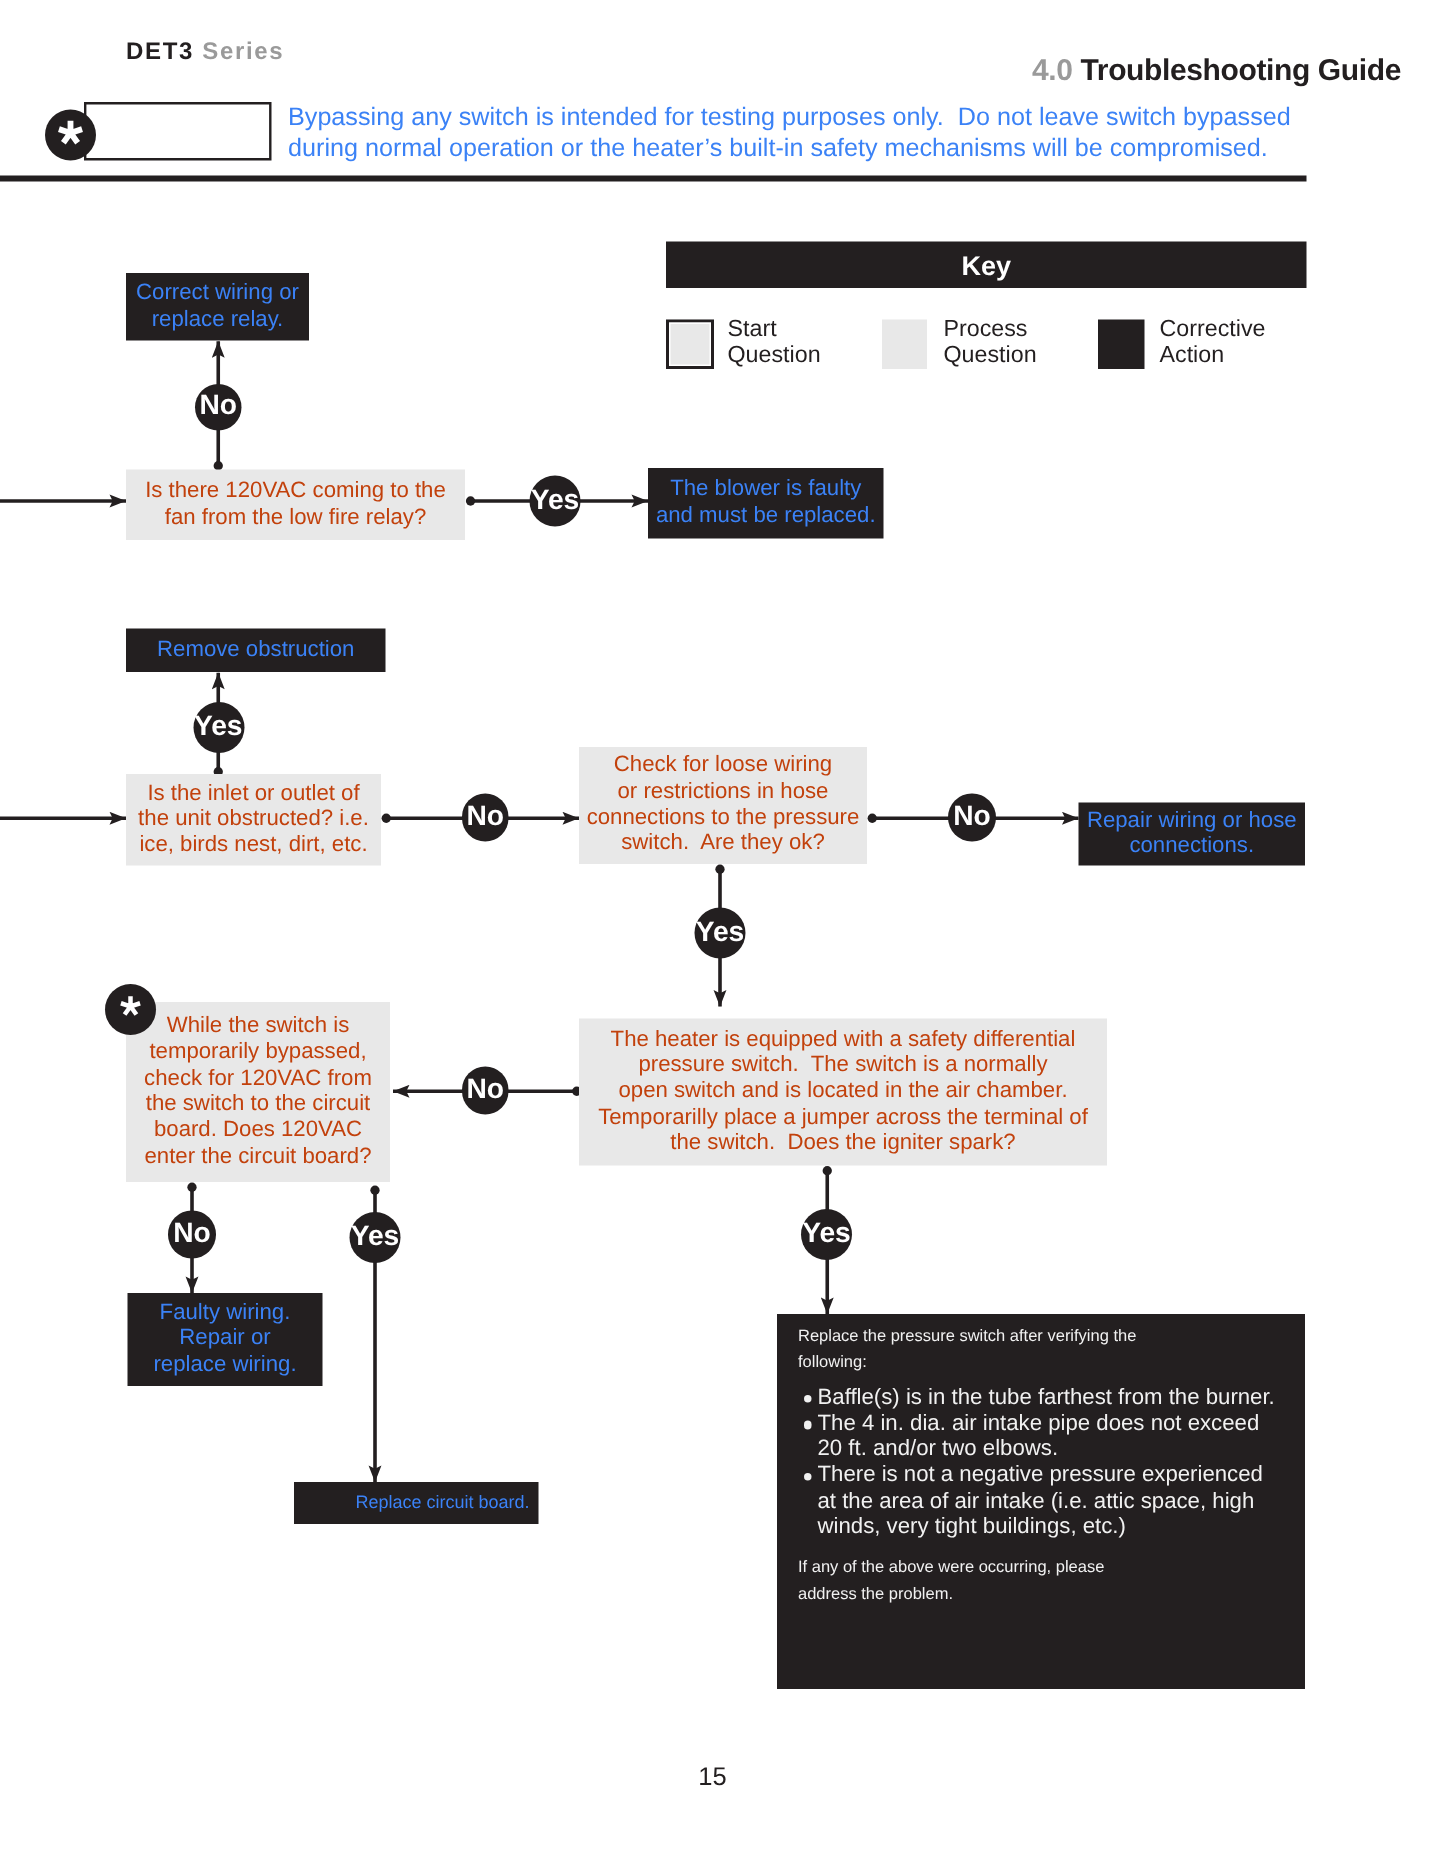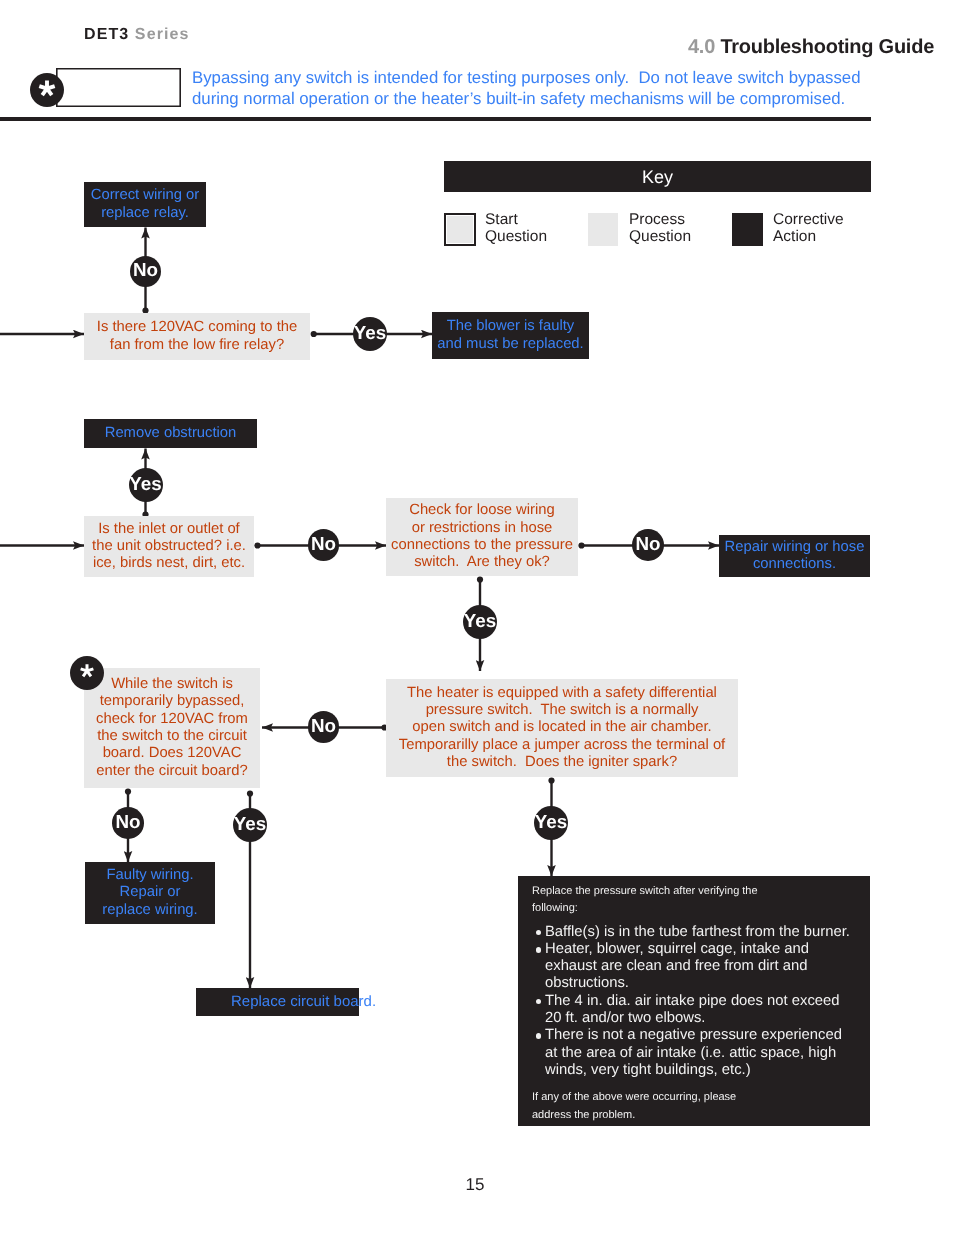--- a/index.html
+++ b/index.html
@@ -16,21 +16,21 @@
   #hdr-right .gray{color:#9a9a9a;}
 
   #notice-badge{left:28px;top:66px;width:160px;height:44px;}
   #notice-box{position:absolute;left:28px;top:2.4px;width:125px;height:39px;background:#fff;box-sizing:border-box;box-shadow:inset 0 0 0 1.6px #231f20;}
   #notice-word{position:absolute;left:35px;top:1.5px;width:150px;height:39px;line-height:38px;font-size:29px;font-weight:bold;font-style:italic;letter-spacing:-0.55px;color:#231f20;}
   #notice-dot{position:absolute;left:2px;top:6.6px;width:34px;height:34px;overflow:visible;border-radius:50%;background:#231f20;display:flex;align-items:center;justify-content:center;}
   #notice-text{left:192px;top:67px;width:700px;font-size:16.8px;line-height:21px;color:#3b82f6;}
   #hrule{left:0px;top:117px;width:871px;height:4px;background:#231f20;}
 
   
-  #key-bar{left:444px;top:161px;width:427px;height:31px;background:#231f20;color:#fff;font-size:18px;text-align:center;line-height:32px;}
+  #key-bar{left:444px;top:161px;width:427px;height:31px;background:#231f20;color:#fff;font-size:18px;text-align:center;line-height:32px;font-weight:bold;}
   .key-item{position:absolute;top:213px;}
   .key-sw{position:absolute;left:0;top:0;width:32px;height:33px;box-sizing:border-box;}
   .key-lbl{position:absolute;left:41px;top:-1px;font-size:15.5px;line-height:16.8px;white-space:pre-line;}
   #key1{left:444px;} #key1 .key-sw{background:#e8e8e8;border:2.7px solid #231f20;outline:0.9px solid #fff;outline-offset:-3.6px;width:32px;height:33px;}
   #key2{left:588px;} #key2 .key-sw{background:#e8e8e8;width:30px;}
   #key3{left:732px;} #key3 .key-sw{background:#231f20;width:31px;}
 
   
   .node{position:absolute;box-sizing:border-box;display:flex;align-items:center;justify-content:center;text-align:center;}
   .node.proc{background:#e8e8e8;color:#c2410c;}
@@ -168,21 +168,21 @@
 pressure switch.  The switch is a normally
 open switch and is located in the air chamber.
 Temporarilly place a jumper across the terminal of
 the switch.  Does the igniter spark?</span>
       </div>
       <div class="node act" style="left: 85px; top: 862px; width: 130px; height: 62px; font-size: 14.8px; line-height: 17.3px;">
         <span>Faulty wiring.
 Repair or
 replace wiring.</span>
       </div>
-      <div class="node act" style="left: 196px; top: 988px; width: 163px; height: 28px; font-size: 15px; line-height: 17.3px; padding-left: 35px;">
+      <div class="node act" style="left: 196px; top: 988px; width: 163px; height: 28px; font-size: 12px; line-height: 17.3px; padding-left: 35px;">
         <span>Replace circuit board.</span>
       </div>
       <div class="badge" style="left: 129.7px; top: 255.7px; width: 31.6px; height: 31.6px; font-size: 18.8px;">
         <span>No</span>
       </div>
       <div class="badge" style="left: 353px; top: 317px; width: 34px; height: 34px; font-size: 18.8px;">
         <span>Yes</span>
       </div>
       <div class="badge" style="left: 128.5px; top: 468px; width: 34px; height: 34px; font-size: 18.8px;">
         <span>Yes</span>
@@ -211,23 +211,20 @@
       <div class="astk" style="left: 70px; top: 656px; width: 34px; height: 34px;">
         <svg viewBox="-17 -14.9 34 34" width="34" height="34">
           <path d="M1.50 0.90 L1.50 -6.70 L-1.50 -6.70 L-1.50 0.90 Z M1.32 -1.15 L-5.91 -3.50 L-6.84 -0.64 L0.39 1.70 Z M-0.68 -1.61 L-5.15 4.54 L-2.72 6.30 L1.74 0.15 Z M-1.74 0.15 L2.72 6.30 L5.15 4.54 L0.68 -1.61 Z M-0.39 1.70 L6.84 -0.64 L5.91 -3.50 L-1.32 -1.15 Z" fill="#ffffff"></path>
         </svg>
       </div>
       <div class="bigbox" style="left: 518px; top: 876px; width: 352px; height: 250px; padding: 7px 14px;">
         <div class="p">Replace the pressure switch after verifying the
 following:</div>
         <ul>
           <li>Baffle(s) is in the tube farthest from the burner.</li>
-          <li>Heater, blower, squirrel cage, intake and
-exhaust are clean and free from dirt and
-obstructions.</li>
           <li>The 4 in. dia. air intake pipe does not exceed
 20 ft. and/or two elbows.</li>
           <li>There is not a negative pressure experienced
 at the area of air intake (i.e. attic space, high
 winds, very tight buildings, etc.)</li>
         </ul>
         <div class="p">If any of the above were occurring, please
 address the problem.</div>
       </div>
     </div>

